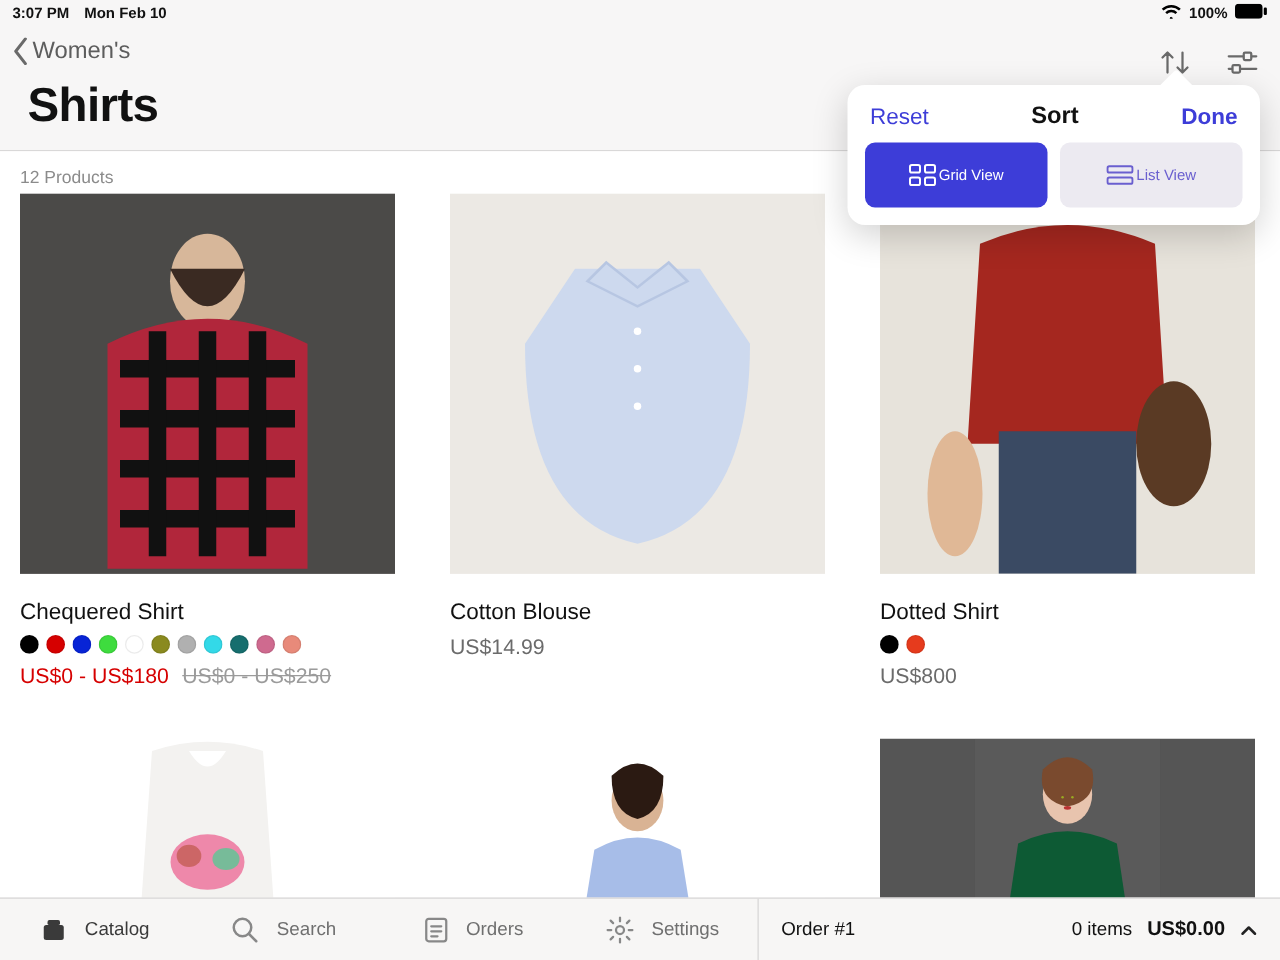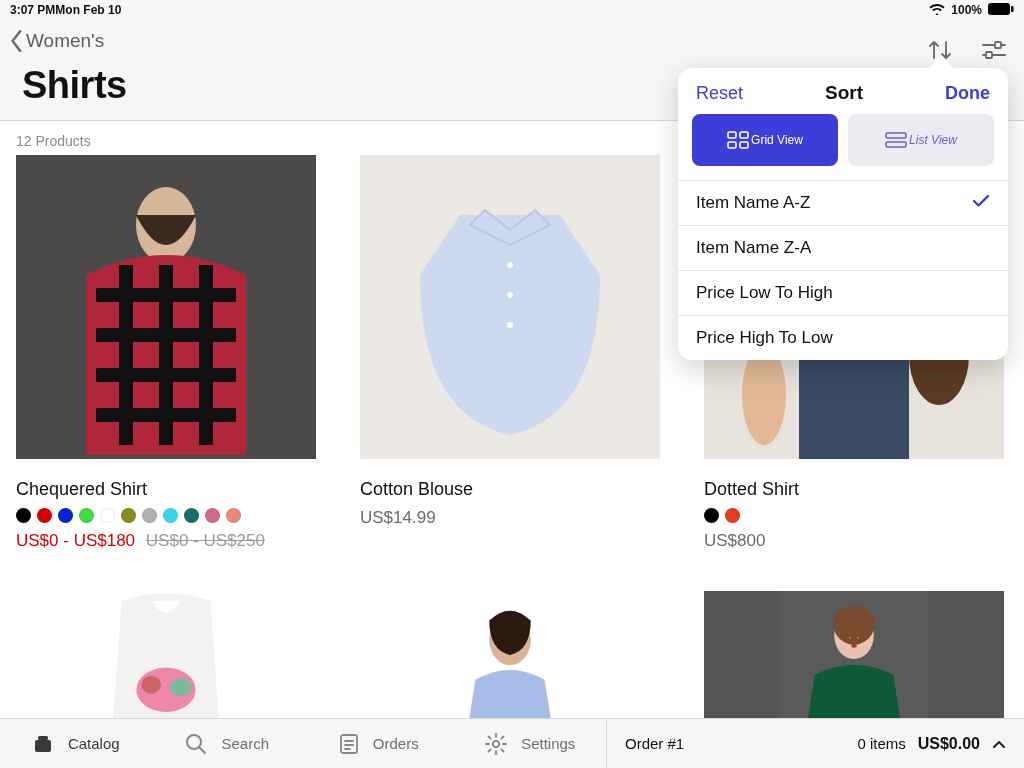--- a/index.html
+++ b/index.html
@@ -1,19 +1,19 @@
 <!DOCTYPE html>
 <html><head>
 <meta charset="utf-8">
 <style>
   * { box-sizing: border-box; margin: 0; padding: 0; }
   html, body { width: 1024px; height: 768px; font-family: -apple-system, "Helvetica Neue", Arial, sans-serif; background:#f7f6f6; overflow:hidden; color:#111; }
   
   .statusbar { height:20px; display:flex; align-items:center; justify-content:space-between; padding:0 10px; font-size:12px; font-weight:600; }
-  .statusbar .left { display:flex; gap:0; }
+  .statusbar .left { display:flex; gap:12px; }
   .statusbar .right { display:flex; align-items:center; gap:6px; }
   
   .nav { height:100px; padding:6px 4px 0 10px; position:relative; }
   .backrow { display:flex; align-items:center; color:#5d5d5d; font-size:19px; height:30px;}
   .backrow .chev { width:14px; height:22px; margin-right:2px; }
   .title { font-size:38px; font-weight:800; letter-spacing:-0.5px; margin-top:8px; margin-left:12px;}
   .nav-icons { position:absolute; right:16px; top:16px; display:flex; gap:26px; align-items:center; color:#5d5d5d;}
   .icon-btn { width:28px; height:28px; display:flex; align-items:center; justify-content:center; }
   
   .divider { height:1px; background:#d9d8d8; width:100%; }
@@ -34,21 +34,21 @@
   .row2 .thumb { height:150px; overflow:hidden;}
   
   .popover { position:absolute; top:68px; right:16px; width:330px; background:#fff; border-radius:14px; box-shadow:0 8px 28px rgba(0,0,0,0.18); z-index:50; }
   .popover:before{ content:""; position:absolute; top:-9px; right:58px; width:18px; height:18px; background:#fff; transform:rotate(45deg); border-top-left-radius:3px;}
   .pop-head { display:flex; align-items:center; justify-content:space-between; padding:14px 18px 10px; }
   .pop-head .link { color:#3d3dd8; font-size:18px; }
   .pop-head .ptitle { font-size:19px; font-weight:700; }
   .seg { display:flex; gap:10px; padding:0 14px 14px; }
   .seg .opt { flex:1; height:52px; border-radius:8px; display:flex; flex-direction:row; align-items:center; justify-content:center; gap:2px; font-size:12px; }
   .seg .grid-opt { background:#3d3dd8; color:#fff; }
-  .seg .list-opt { background:#eceaf1; color:#6a5fcf;font-style:italic; }
+  .seg .list-opt { background:#eceaf1; color:#6a5fcf; }
   .opts { }
   .optrow { padding:12px 18px; font-size:17px; border-top:1px solid #e6e6e6; display:flex; align-items:center; justify-content:space-between;}
   .optrow .check { color:#3d3dd8; font-weight:700; }
   
   .bottom { position:absolute; bottom:0; left:0; right:0; height:50px; border-top:1px solid #d7d6d6; background:#f7f6f5; display:flex; }
   .tabs { display:flex; align-items:center; width:606px; }
   .tab { flex:1; display:flex; align-items:center; justify-content:center; gap:14px; color:#6f6f6f; font-size:15px;}
   .tab.active { color:#3a3a3a; font-weight:400;}
   .vdiv { width:1px; background:#d7d6d6; height:100%; }
   .orderbar { flex:1; display:flex; align-items:center; justify-content:space-between; padding:0 18px; font-size:15px; }
@@ -236,39 +236,20 @@
       <span>Grid View</span>
     </div>
     <div class="opt list-opt">
       <svg width="22" height="18" viewBox="0 0 22 18">
           <rect x="1" y="2" width="20" height="5" rx="1.5" stroke="#6a5fcf" stroke-width="1.6" fill="none"></rect>
           <rect x="1" y="11" width="20" height="5" rx="1.5" stroke="#6a5fcf" stroke-width="1.6" fill="none"></rect>
         </svg>
       <span>List View</span>
     </div>
   </div>
-  <div class="opts">
-    <div class="optrow">
-      <span>Item Name A-Z</span>
-      <span class="check">
-        <svg width="18" height="14" viewBox="0 0 18 14">
-            <path d="M2 7l4.5 4.5L16 2" stroke="#3d3dd8" stroke-width="2.4" fill="none" stroke-linecap="round" stroke-linejoin="round"></path>
-          </svg>
-      </span>
-    </div>
-    <div class="optrow">
-      <span>Item Name Z-A</span>
-    </div>
-    <div class="optrow">
-      <span>Price Low To High</span>
-    </div>
-    <div class="optrow" style="border-bottom:none;">
-      <span>Price High To Low</span>
-    </div>
-  </div>
 </div>
 
 <div class="bottom">
   <div class="tabs">
     <div class="tab active">
       <svg width="22" height="20" viewBox="0 0 22 20">
           <rect x="3" y="6" width="16" height="12" rx="2" fill="#3a3a3a"></rect>
           <rect x="6" y="2" width="10" height="4" rx="1.5" fill="#3a3a3a"></rect>
         </svg>
       <span>Catalog</span>

